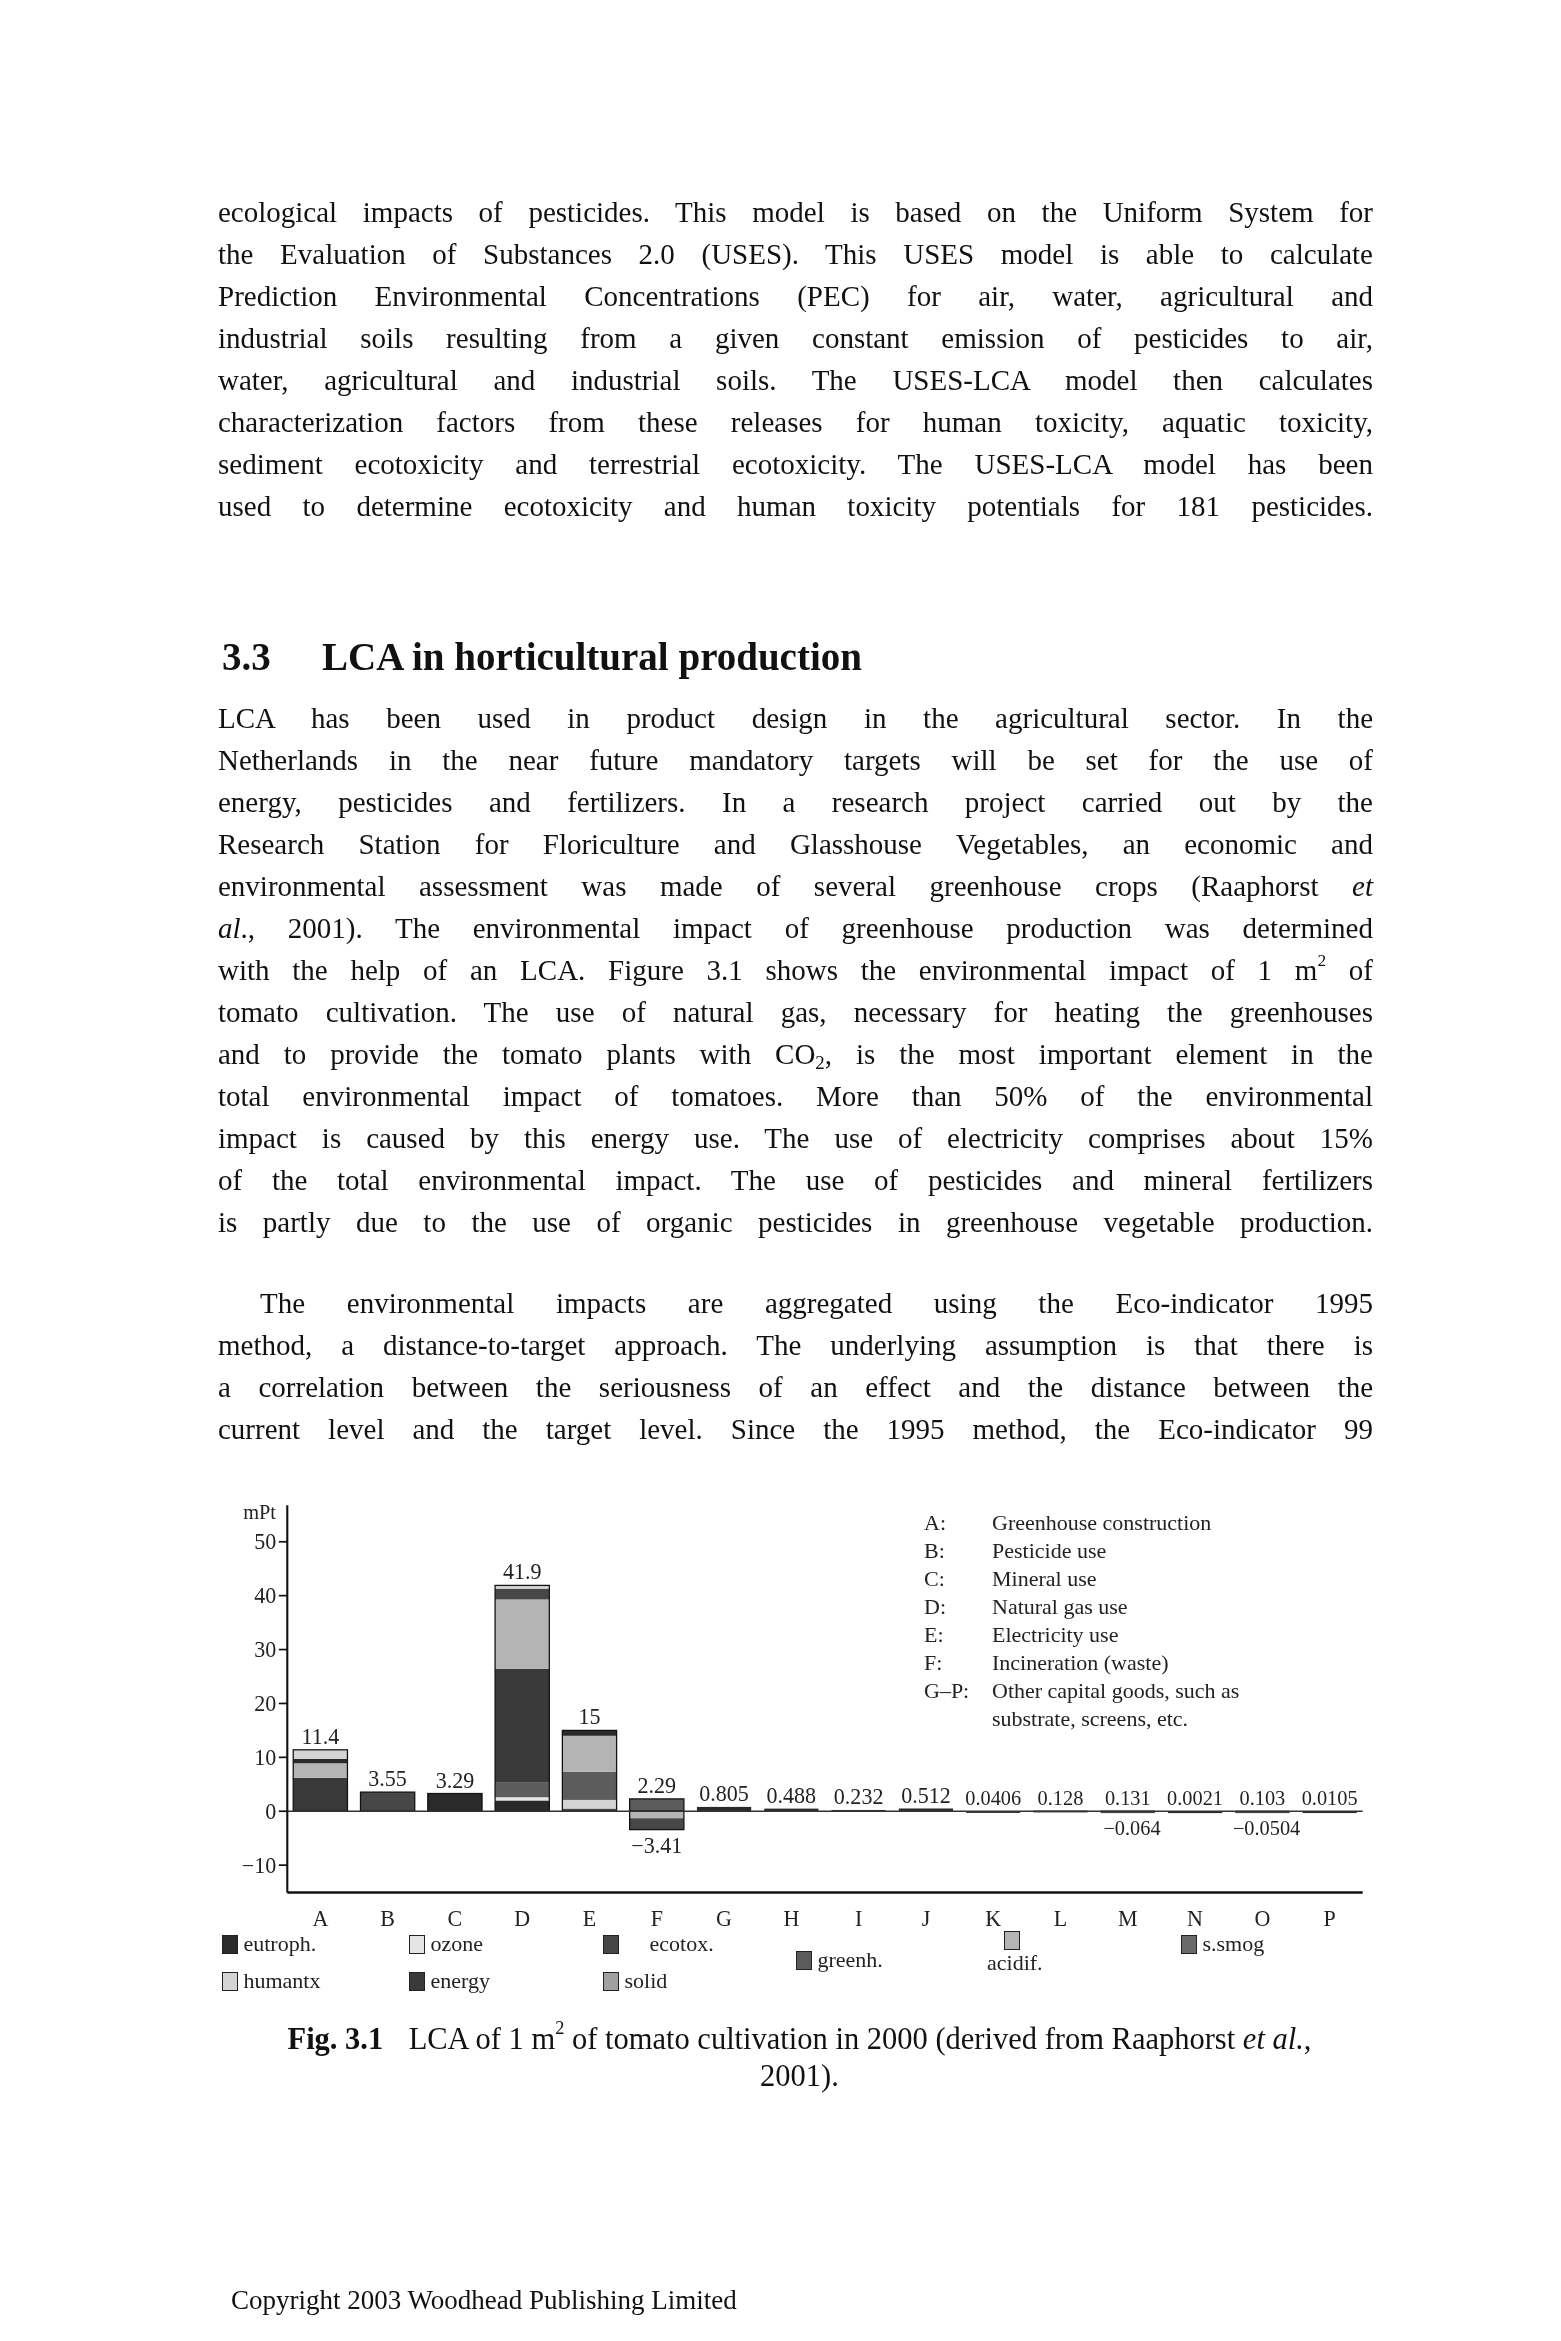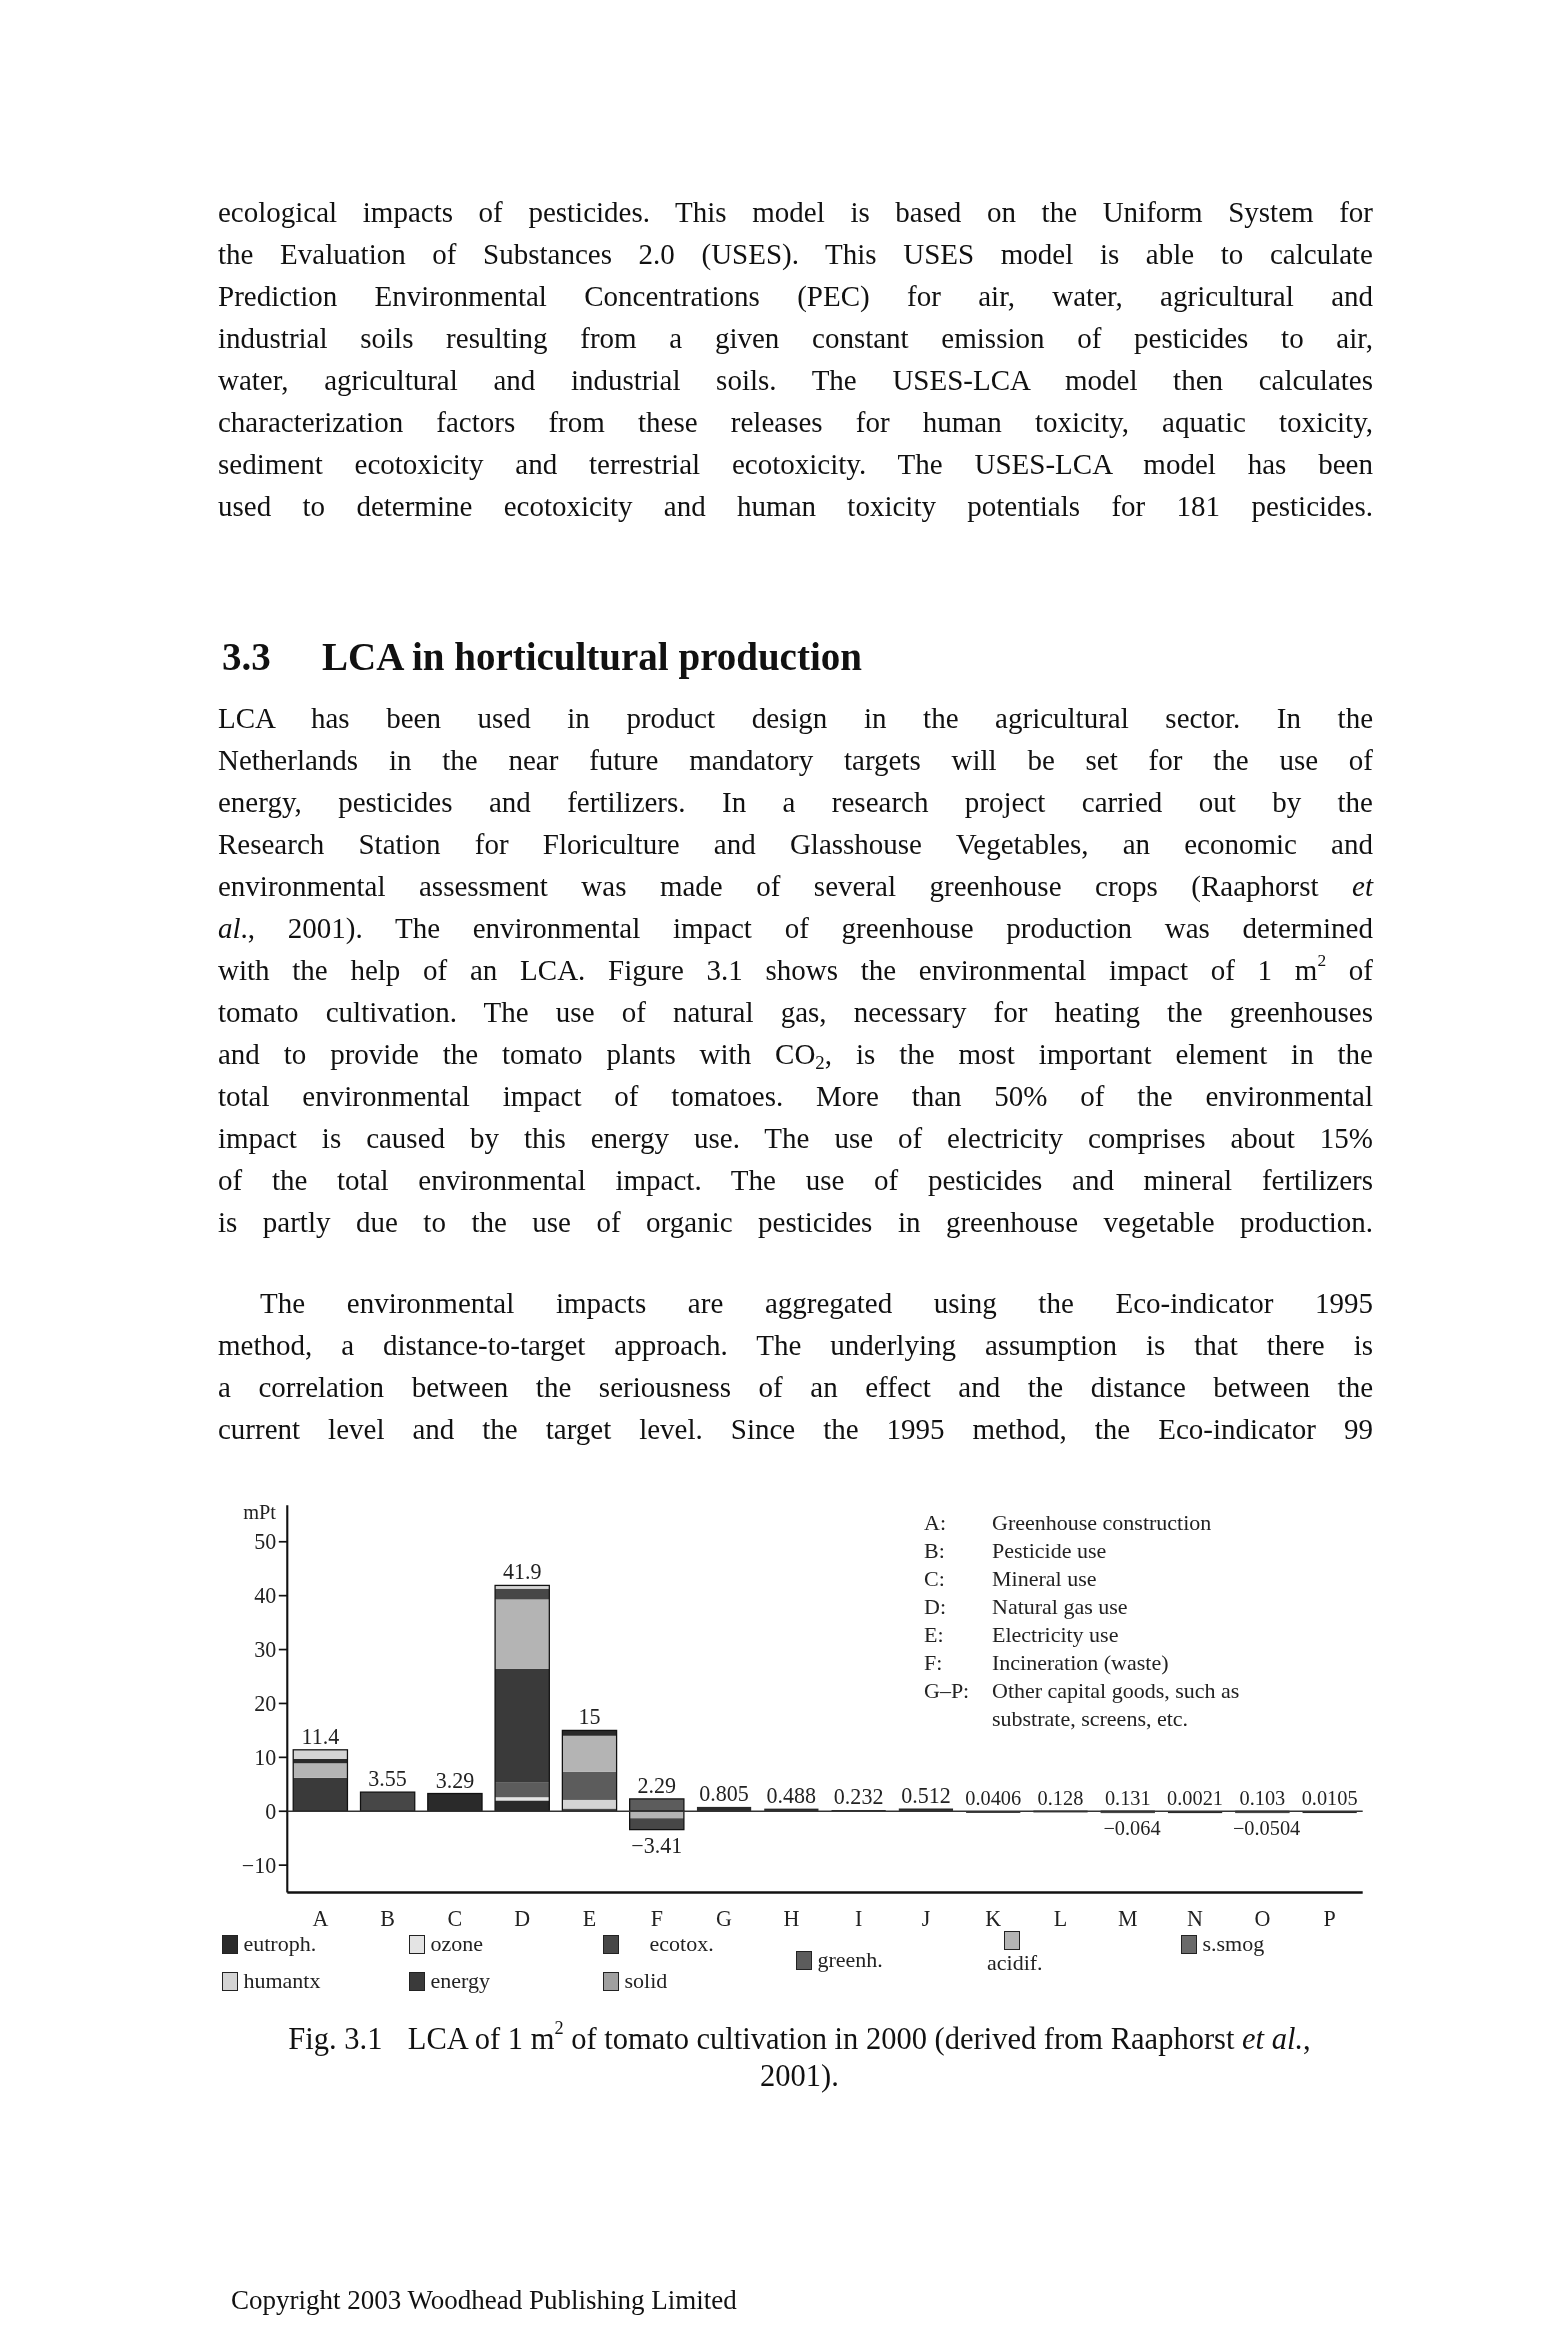--- a/index.html
+++ b/index.html
@@ -13,21 +13,21 @@
   sup { font-size: 0.6em; line-height: 0; vertical-align: 0.8em; }
   sub { font-size: 0.65em; line-height: 0; vertical-align: -0.25em; }
   #chart { position: absolute; left: 0; top: 0; }
   .legend-box { position: absolute; left: 924px; top: 1509px; font-size: 22px; line-height: 28px; color: #222; }
   .legend-box .row { display: flex; }
   .legend-box .k { width: 68px; }
   .series-legend { position: absolute; left: 222px; top: 1931px; font-size: 22px; color: #222; }
   .series-legend .item { position: absolute; white-space: nowrap; display: flex; align-items: center; }
   .series-legend .sw { width: 14.4px; height: 17px; border: 0.8px solid #222; margin-right: 5.1px; }
   .caption { position: absolute; left: 222px; width: 1155px; top: 2021px; font-size: 30.5px; line-height: 37px; text-align: center; }
-  .caption .fig { font-weight: normal; margin-right: 25.4px; }
+  .caption .fig { font-weight: bold; margin-right: 25.4px; }
   .copyright { position: absolute; left: 231px; top: 2258px; font-size: 27px; margin-top: 27px; }
 </style>
 </head>
 <body>
 
 <div class="para" style="top:191px;">
   <span class="line">ecological impacts of pesticides. This model is based on the Uniform System for</span>
   <span class="line">the Evaluation of Substances 2.0 (USES). This USES model is able to calculate</span>
   <span class="line">Prediction Environmental Concentrations (PEC) for air, water, agricultural and</span>
   <span class="line">industrial soils resulting from a given constant emission of pesticides to air,</span>

